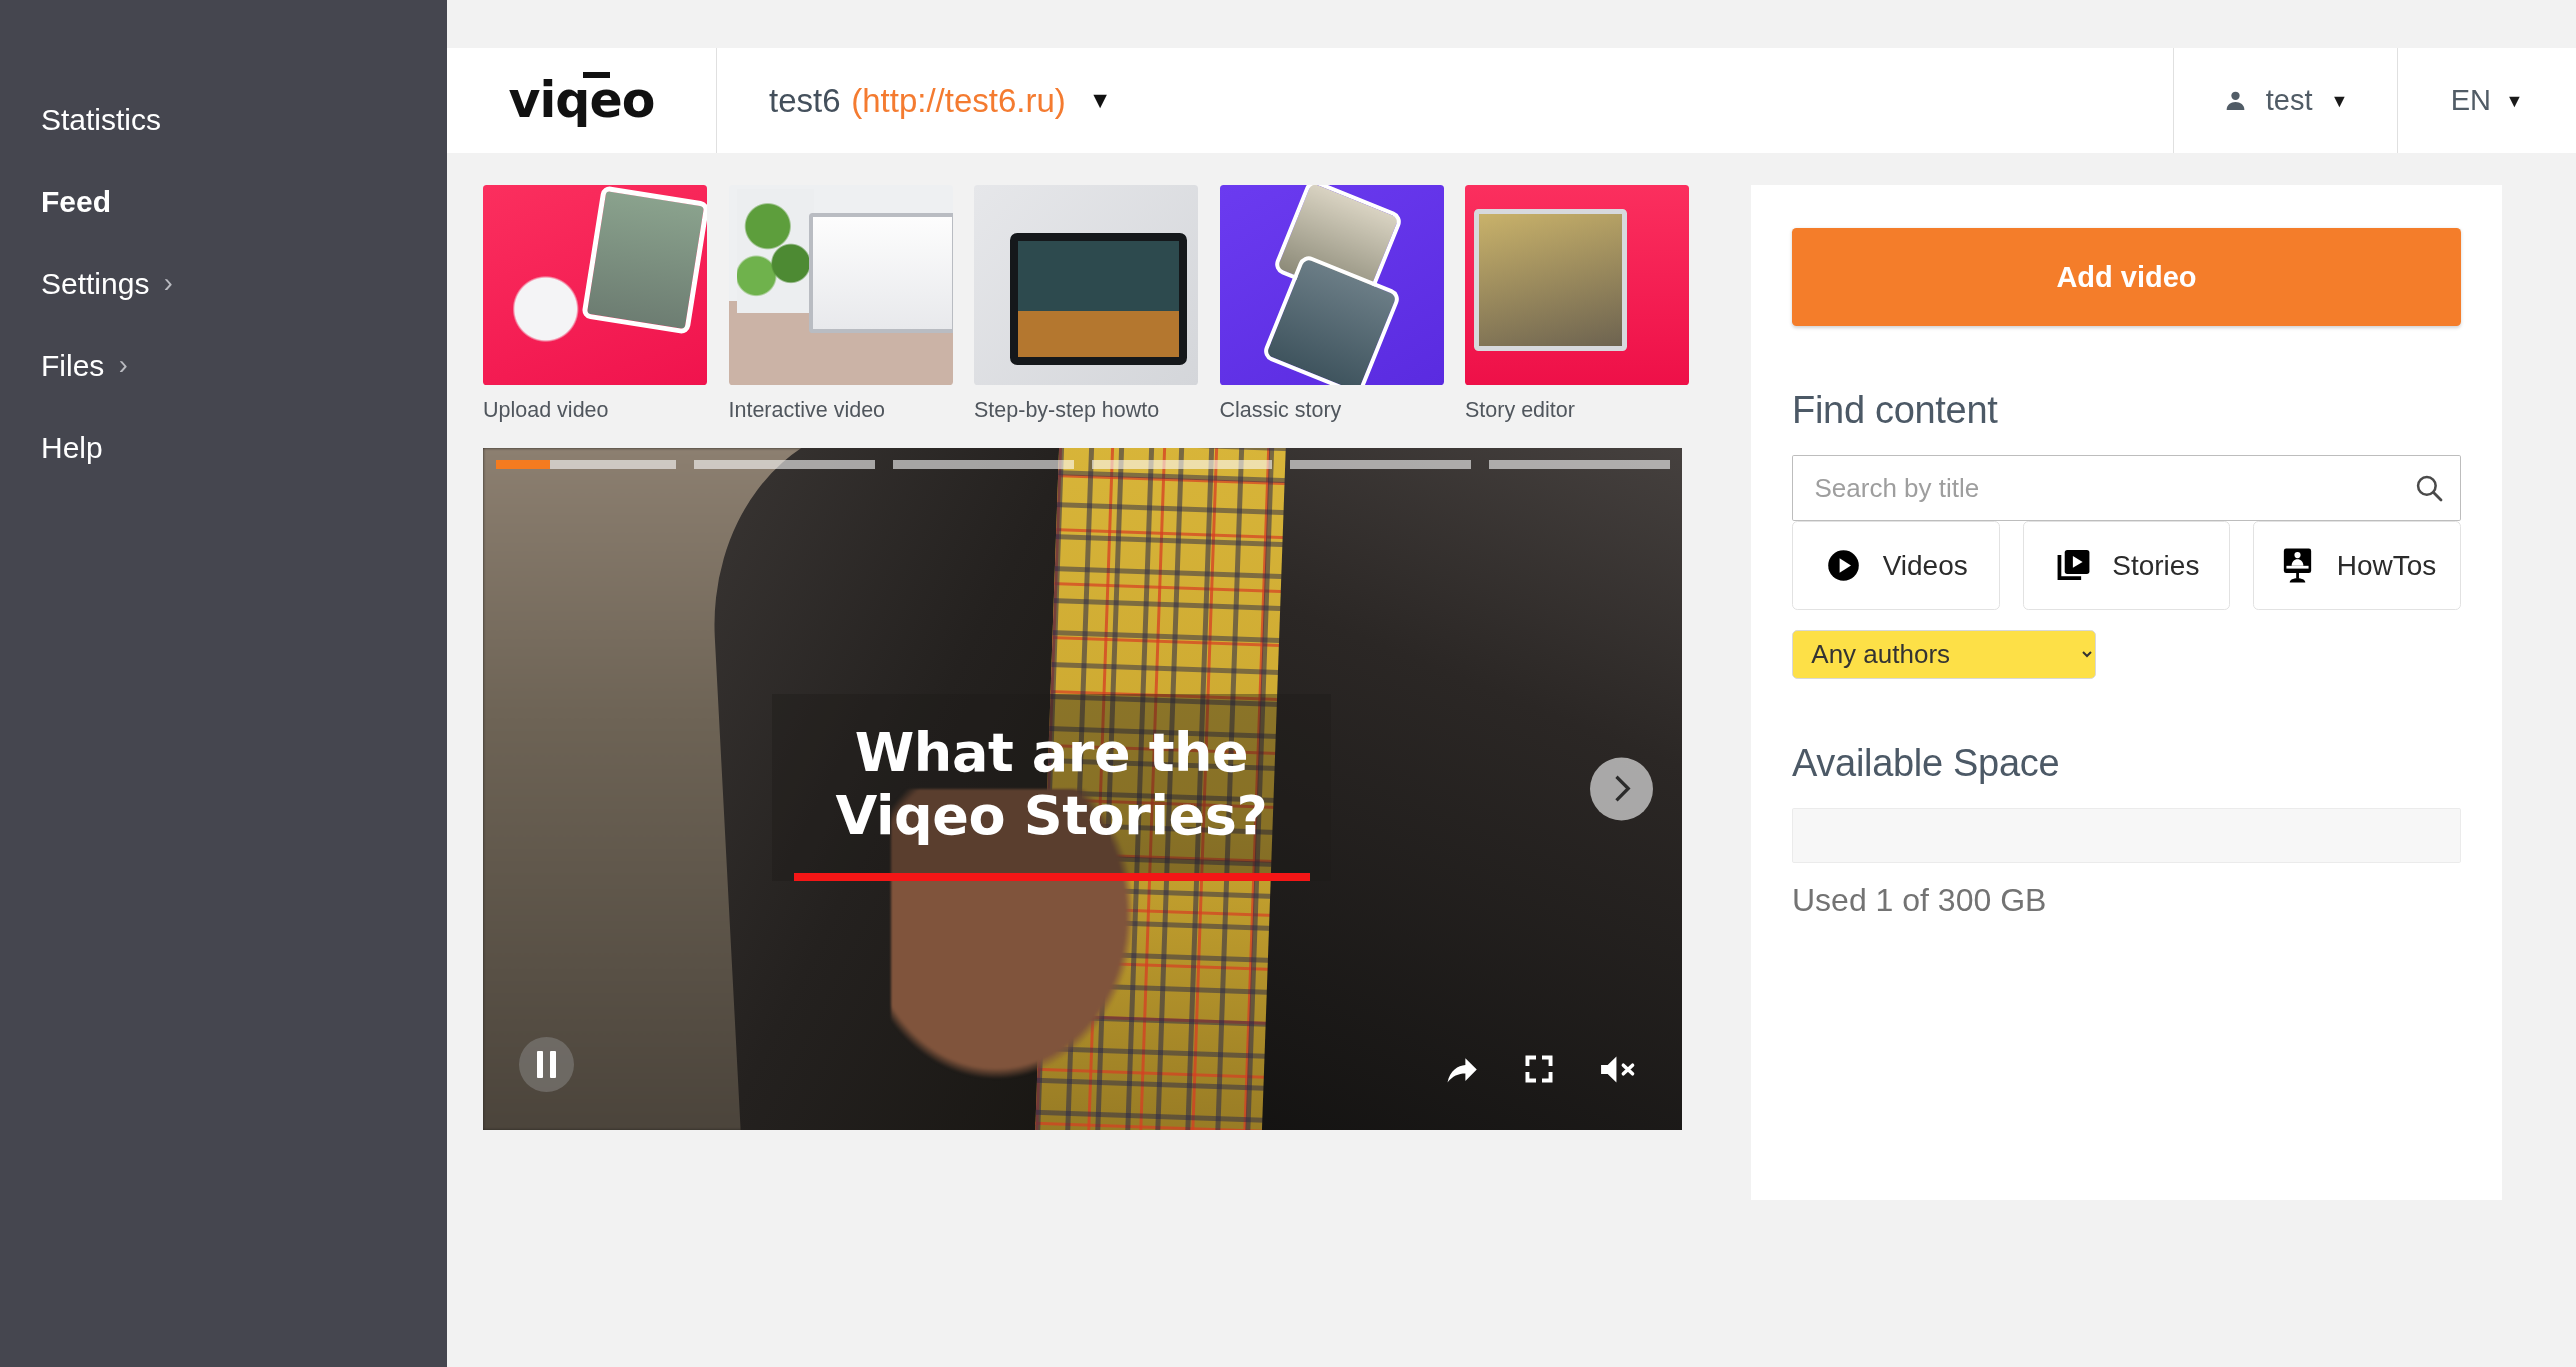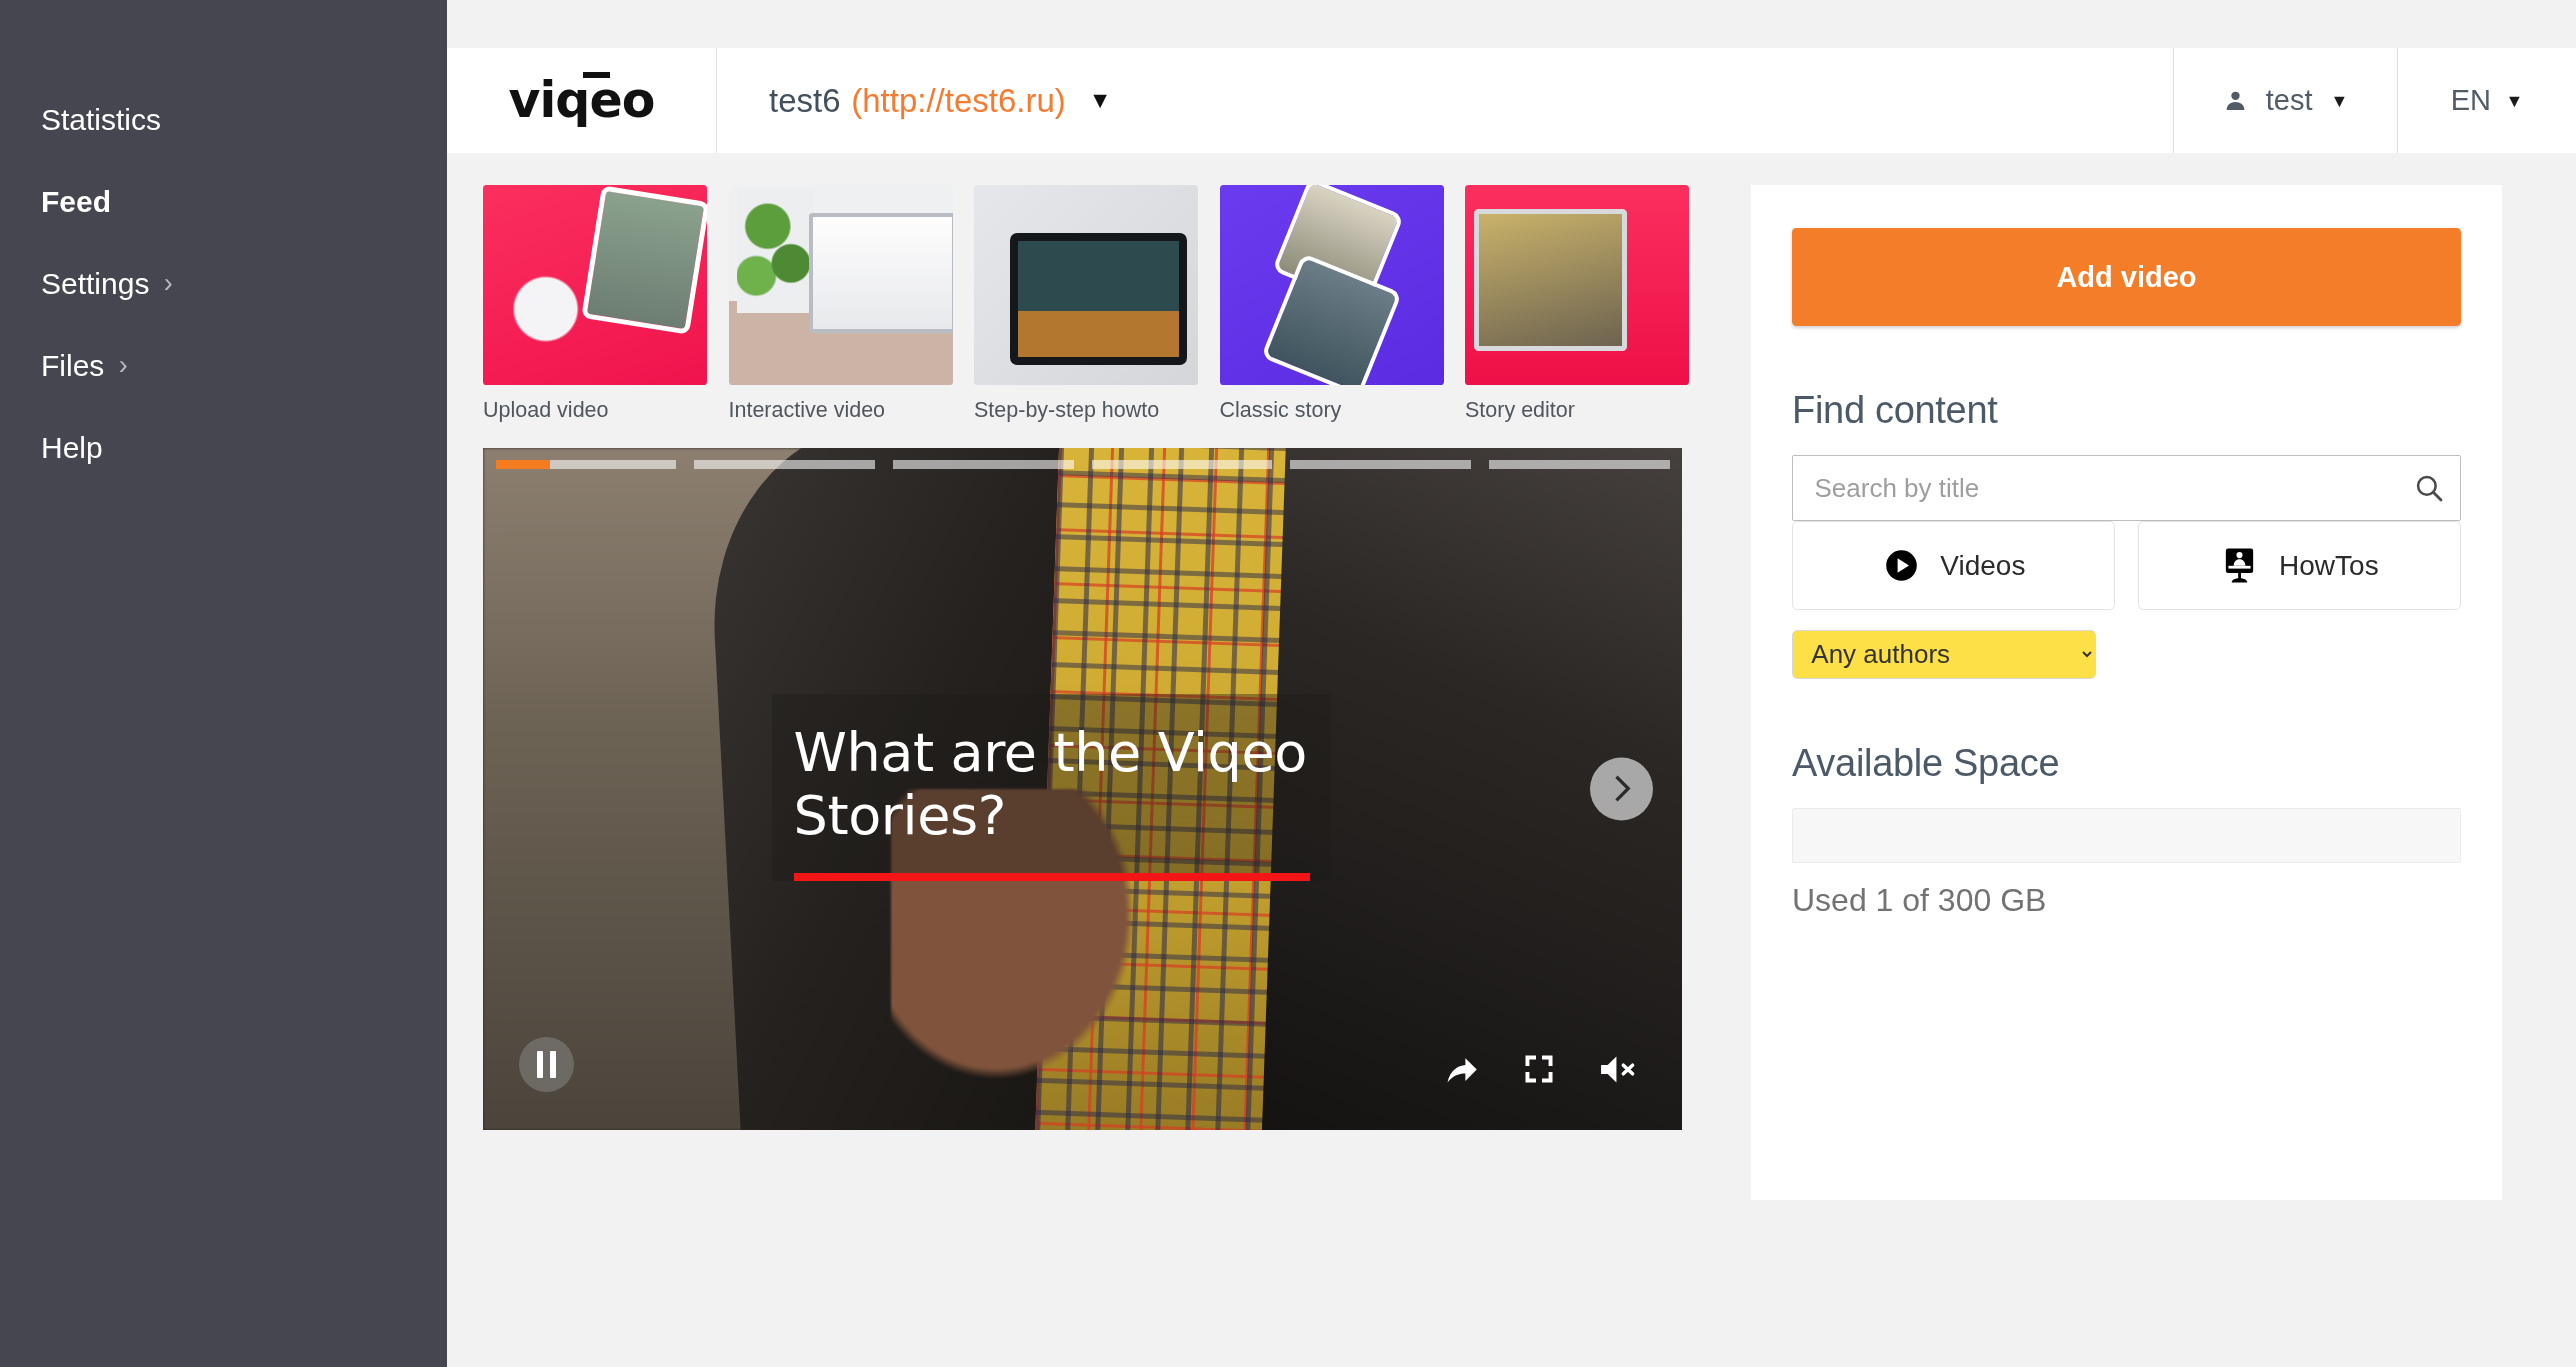--- a/index.html
+++ b/index.html
@@ -264,25 +264,26 @@
     position: absolute;
     left: 289px;
     top: 246px;
     width: 559px;
     background: rgba(30,26,24,.38);
     padding: 27px 21.5px 0 21.5px;
     z-index: 6;
   }
   .title-overlay h2 {
     font-family: "DejaVu Sans", sans-serif;
-    font-weight: 400;
+    font-weight: 700;
     font-size: 54px;
     line-height: 1.18;
     color: #ffffff;
     letter-spacing: -0.4px;
+    text-align: center;
   }
   .title-underline {
     margin-top: 25px;
     height: 8px;
     background: #f41616;
     width: 100%;
   }
 
   
   .next-btn {
@@ -586,20 +587,28 @@
         <div class="filter-row">
 
           <div class="filter-btn">
             <svg width="39" height="39" viewBox="0 0 24 24">
               <circle cx="12" cy="12" r="9.4" fill="#000000"></circle>
               <path d="M9.6 7.6 L16.6 12 L9.6 16.4 Z" fill="#ffffff"></path>
             </svg>
             <span class="filter-label">Videos</span>
           </div>
 
+          <div class="filter-btn">
+            <svg width="39" height="39" viewBox="0 0 24 24">
+              <path d="M2.2 5.5h2.3v13.1h12.2v2.3H2.2z" fill="#000000"></path>
+              <rect x="6.6" y="2.4" width="15.2" height="14.8" rx="1.6" fill="#000000"></rect>
+              <path d="M11.6 6.2 L17.6 9.8 L11.6 13.4 Z" fill="#ffffff"></path>
+            </svg>
+            <span class="filter-label">Stories</span>
+          </div>
 
           <div class="filter-btn">
             <svg width="39" height="39" viewBox="0 0 24 24">
               <rect x="3.6" y="1.6" width="16.8" height="15" rx="1.4" fill="#000000"></rect>
               <circle cx="12" cy="5.6" r="1.9" fill="#ffffff"></circle>
               <path d="M8.4 12.2c0-2.4 1.6-4 3.6-4s3.6 1.6 3.6 4z" fill="#ffffff"></path>
               <rect x="5.2" y="12.2" width="13.6" height="1.7" fill="#ffffff"></rect>
               <rect x="11.2" y="16.6" width="1.7" height="3.6" fill="#000000"></rect>
               <path d="M7.2 22.4c0-1.5 2.1-2.5 4.8-2.5s4.8 1 4.8 2.5z" fill="#000000"></path>
             </svg>

